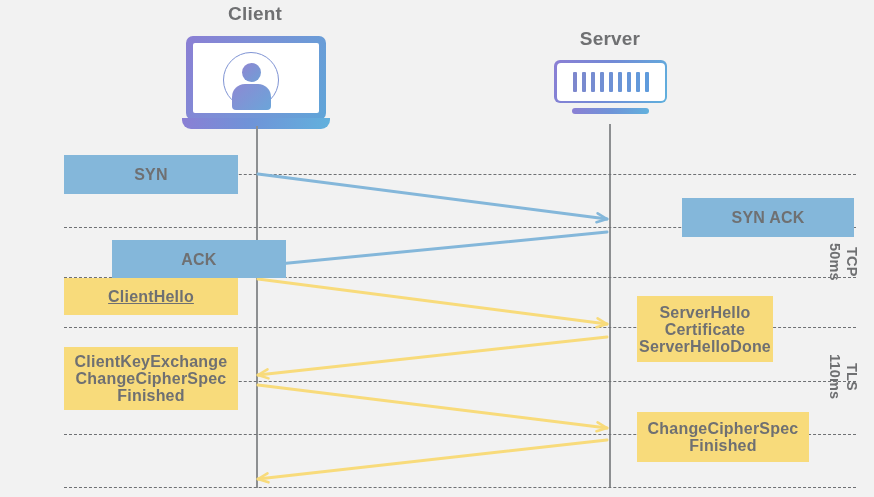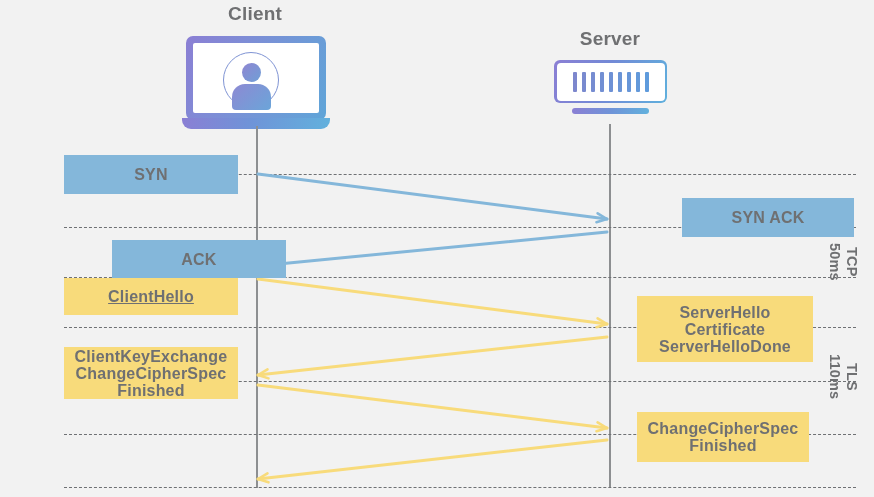--- a/index.html
+++ b/index.html
@@ -193,29 +193,29 @@
   <div id="left-layer">
       <div class="msg-box blue" style="left: 64px; top: 155px; width: 174px; height: 39px;">
         <span>SYN</span>
       </div>
       <div class="msg-box blue" style="left: 64px; top: 240px; width: 174px; height: 38px; margin-left: 48px;">
         <span>ACK</span>
       </div>
       <div class="msg-box yellow" style="left: 64px; top: 278px; width: 174px; height: 37px; text-decoration: underline;">
         <span>ClientHello</span>
       </div>
-      <div class="msg-box yellow" style="left: 64px; top: 347px; width: 174px; height: 52px; justify-content: center;">
+      <div class="msg-box yellow" style="left: 64px; top: 347px; width: 174px; height: 63px; justify-content: center;">
         <span>ClientKeyExchange<br>ChangeCipherSpec<br>Finished</span>
       </div>
     </div>
   <div id="right-layer">
       <div class="msg-box blue" style="left: 637px; top: 198px; width: 172px; height: 39px; margin-left: 45px;">
         <span>SYN ACK</span>
       </div>
-      <div class="msg-box yellow" style="left: 637px; top: 296px; width: 176px; height: 66px;">
+      <div class="msg-box yellow" style="left: 637px; top: 296px; width: 136px; height: 66px;">
         <span>ServerHello<br>Certificate<br>ServerHelloDone</span>
       </div>
       <div class="msg-box yellow" style="left: 637px; top: 412px; width: 172px; height: 50px;">
         <span>ChangeCipherSpec<br>Finished</span>
       </div>
     </div>
 
   <div id="side-layer">
       <div class="side-label" style="left: 826px; top: 228px; height: 68px;"><span>TCP</span><br><span>50ms</span></div>
       <div class="side-label" style="left: 826px; top: 338px; height: 78px;"><span>TLS</span><br><span>110ms</span></div>

